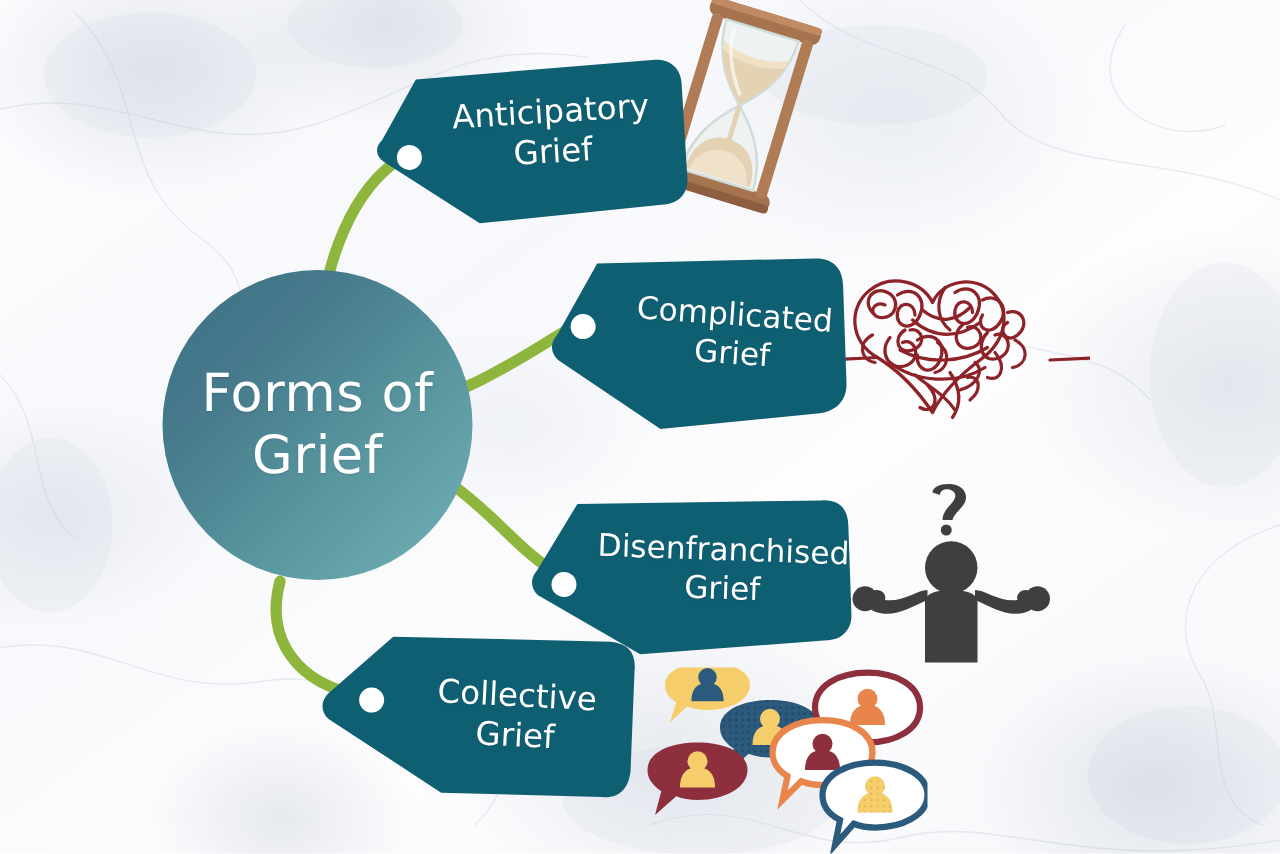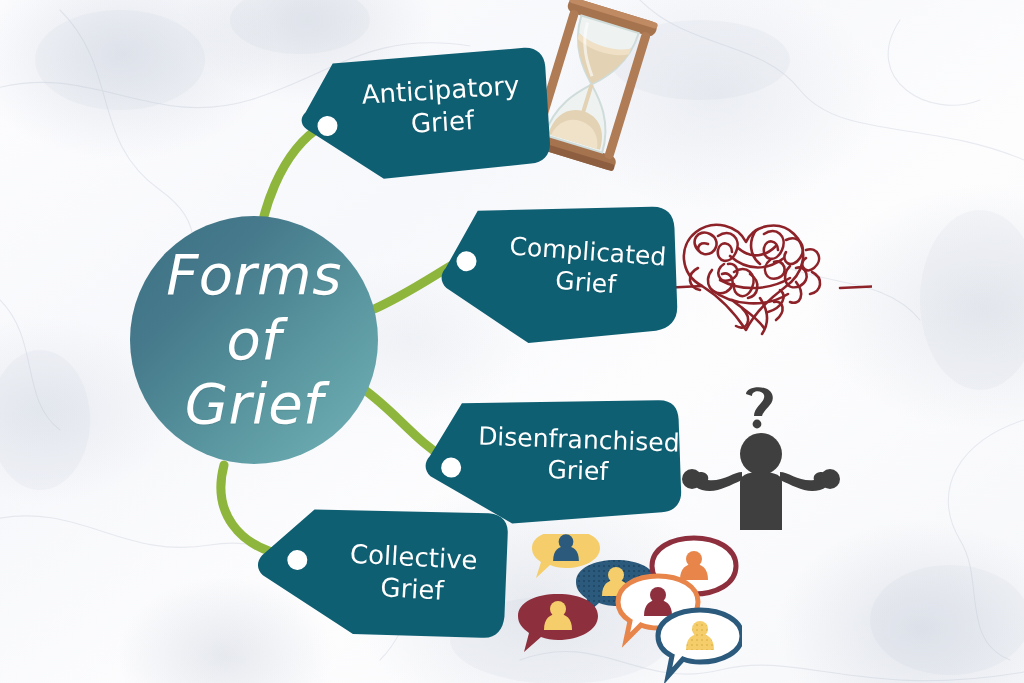--- a/index.html
+++ b/index.html
@@ -42,26 +42,25 @@
     left:130px;top:216px;
     width:248px;height:248px;
     border-radius:50%;
     background:linear-gradient(135deg,#3c7184 0%,#45798b 28%,#59969f 62%,#74b3b8 100%);
     display:flex;align-items:center;justify-content:center;
     text-align:center;
   }
   .hub-label{
     color:#ffffff;
     font-family:"DejaVu Sans", sans-serif;
-    font-size:56px;
+    font-size:42px;
     line-height:1.16;
     font-weight:400;
     letter-spacing:.5px;
     text-shadow:0 1px 1px rgba(0,0,0,.08);
-    font-style:italic;
   }
 
   
   .tag{position:absolute;}
   .tag svg{display:block;overflow:visible;}
   .tag-text{
     position:absolute;
     color:#ffffff;
     font-family:"DejaVu Sans", sans-serif;
     text-align:center;

